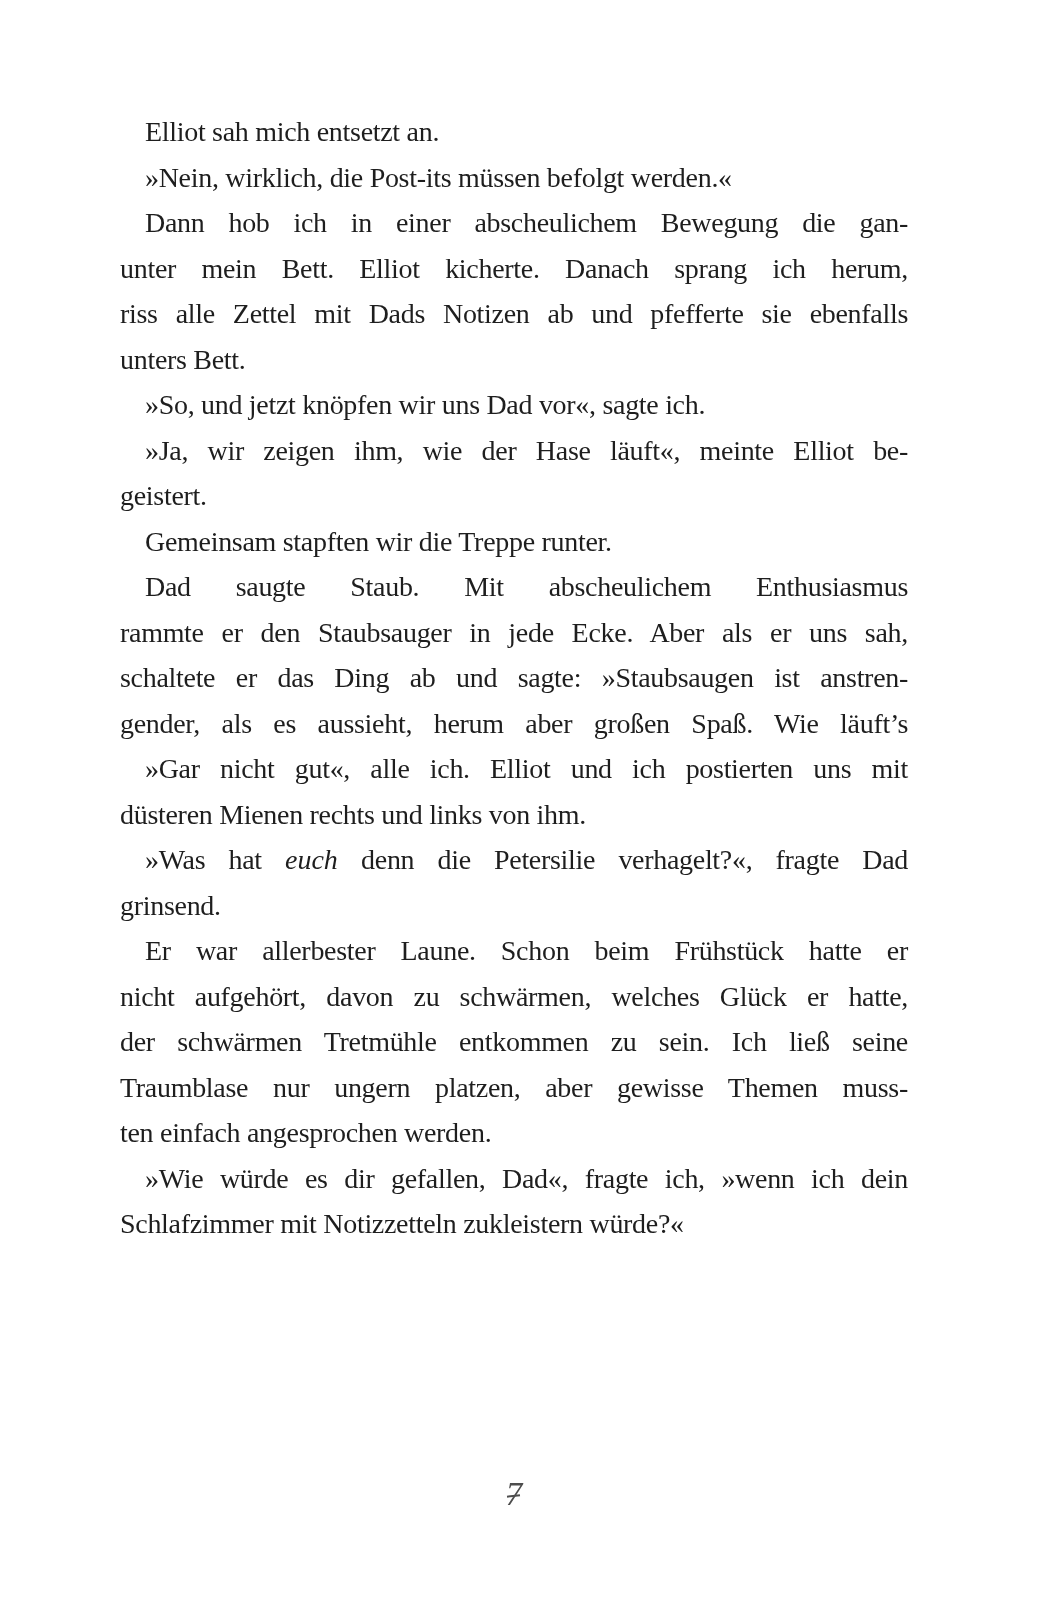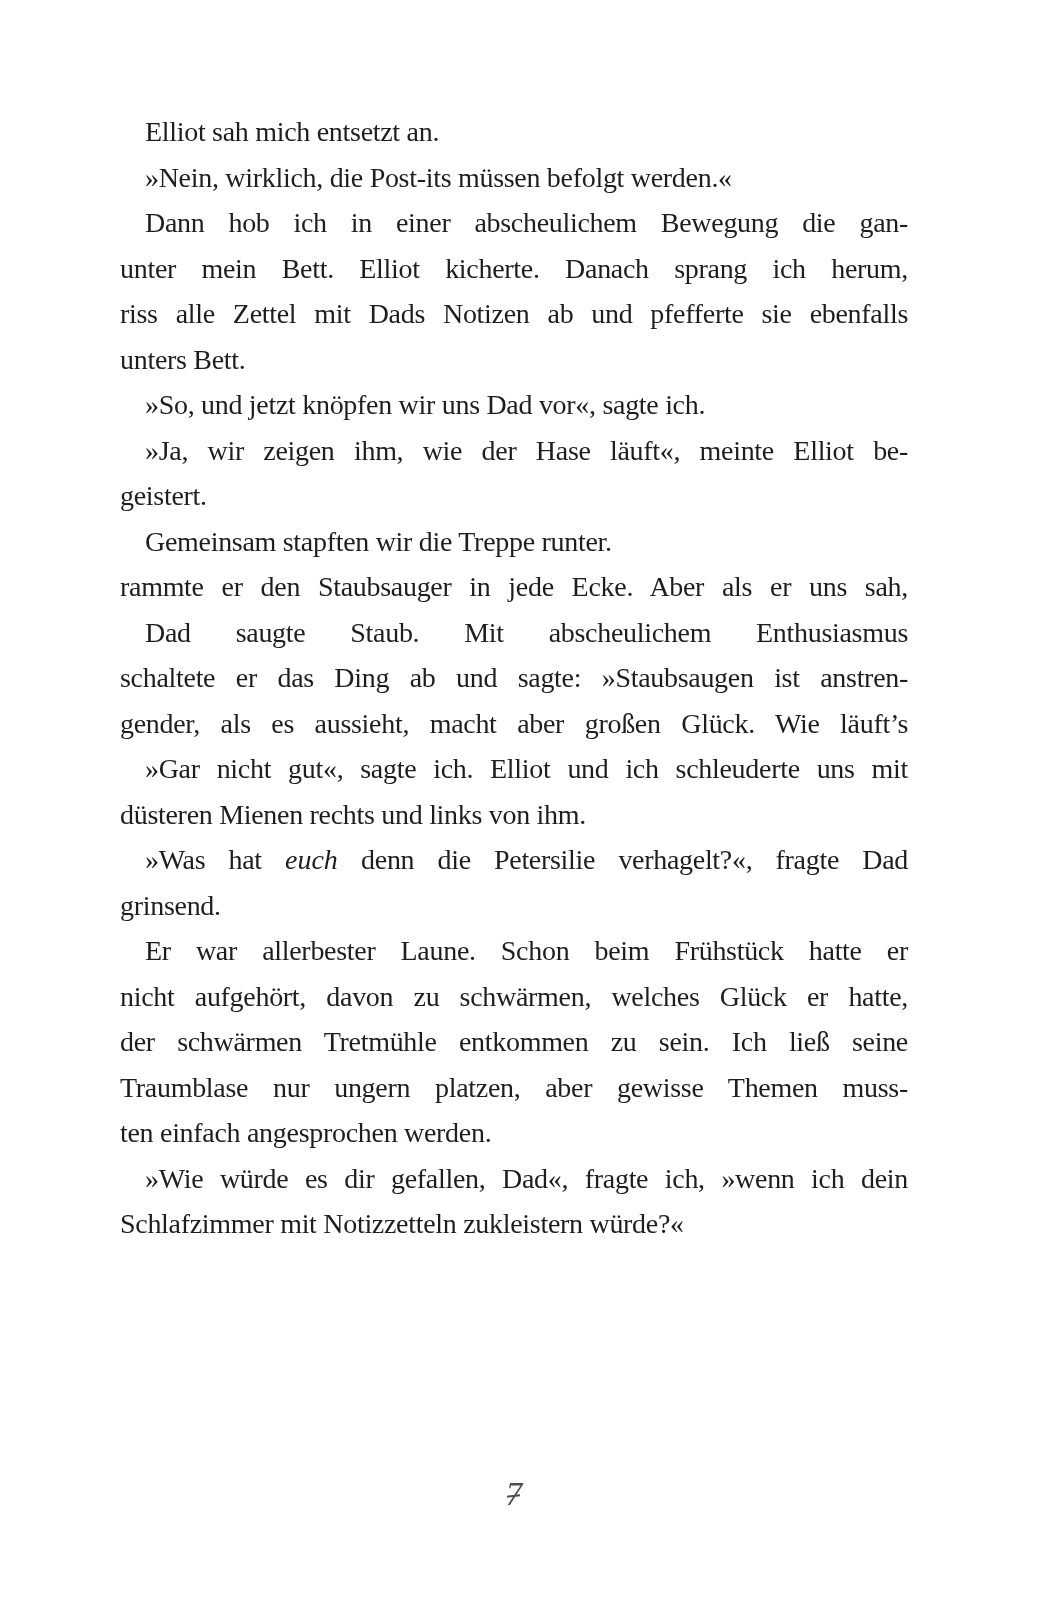--- a/index.html
+++ b/index.html
@@ -76,25 +76,25 @@
       <div class="line indent last">Elliot sah mich entsetzt an.</div>
       <div class="line indent last">»Nein, wirklich, die Post-its müssen befolgt werden.«</div>
       <div class="line indent">Dann hob ich in einer abscheulichem Bewegung die gan-</div>
       <div class="line">unter mein Bett. Elliot kicherte. Danach sprang ich herum,</div>
       <div class="line">riss alle Zettel mit Dads Notizen ab und pfefferte sie ebenfalls</div>
       <div class="line last">unters Bett.</div>
       <div class="line indent last">»So, und jetzt knöpfen wir uns Dad vor«, sagte ich.</div>
       <div class="line indent">»Ja, wir zeigen ihm, wie der Hase läuft«, meinte Elliot be-</div>
       <div class="line last">geistert.</div>
       <div class="line indent last">Gemeinsam stapften wir die Treppe runter.</div>
+      <div class="line indent">Dad saugte Staub. Mit abscheulichem Enthusiasmus</div>
       <div class="line">rammte er den Staubsauger in jede Ecke. Aber als er uns sah,</div>
-      <div class="line indent">Dad saugte Staub. Mit abscheulichem Enthusiasmus</div>
       <div class="line">schaltete er das Ding ab und sagte: »Staubsaugen ist anstren-</div>
-      <div class="line">gender, als es aussieht, macht aber großen Glück. Wie läuft’s</div>
-      <div class="line indent">»Gar nicht gut«, sagte ich. Elliot und ich schleuderte uns mit</div>
+      <div class="line">gender, als es aussieht, herum aber großen Spaß. Wie läuft’s</div>
+      <div class="line indent">»Gar nicht gut«, alle ich. Elliot und ich postierten uns mit</div>
       <div class="line last">düsteren Mienen rechts und links von ihm.</div>
       <div class="line indent">»Was hat <i>euch</i> denn die Petersilie verhagelt?«, fragte Dad</div>
       <div class="line last">grinsend.</div>
       <div class="line indent">Er war allerbester Laune. Schon beim Frühstück hatte er</div>
       <div class="line">nicht aufgehört, davon zu schwärmen, welches Glück er hatte,</div>
       <div class="line">der schwärmen Tretmühle entkommen zu sein. Ich ließ seine</div>
       <div class="line">Traumblase nur ungern platzen, aber gewisse Themen muss-</div>
       <div class="line last">ten einfach angesprochen werden.</div>
       <div class="line indent">»Wie würde es dir gefallen, Dad«, fragte ich, »wenn ich dein</div>
       <div class="line last">Schlafzimmer mit Notizzetteln zukleistern würde?«</div>

